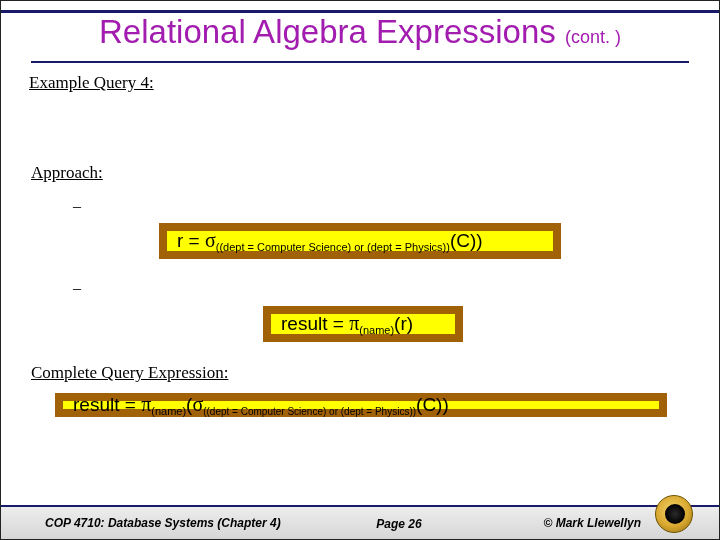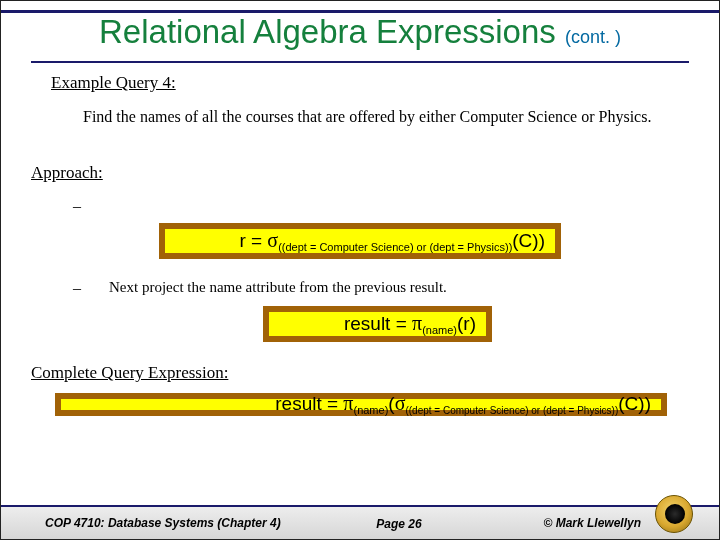--- a/index.html
+++ b/index.html
@@ -26,26 +26,26 @@
   }
   .title {
     position: absolute;
     top: 12px;
     left: 0; right: 0;
     text-align: center;
   }
   .title .main {
     font-family: Arial, Helvetica, sans-serif;
     font-size: 33px;
-    color: #15803d;
+    color: #a21caf;
   }
   .title .cont {
     font-family: Arial, Helvetica, sans-serif;
     font-size: 18px;
-    color: #0369a1;
+    color: #a21caf;
   }
   .h-rule {
     position: absolute;
     left: 30px; right: 30px;
     height: 2px;
     background: #1a1a6a;
   }
   .section-label {
     font-size: 17px;
     text-decoration: underline;
@@ -67,25 +67,25 @@
     flex: 0 0 36px;
     font-size: 16px;
   }
   .bullet-text {
     font-size: 15px;
     color: #000;
   }
   .formula-box {
     position: absolute;
     background: #ffff00;
-    border: 6px solid #a16207;
+    border: 8px solid #a16207;
     text-align: center;
     display: flex;
     align-items: center;
-    justify-content: flex-end;
+    justify-content: flex-start;
     padding: 4px 10px;
   }
   .formula {
     font-family: Arial, Helvetica, sans-serif;
     color: #000;
     white-space: nowrap;
   }
   .fs-lg { font-size: 19px; }
   .sym { font-family: "Times New Roman", serif; font-size: 20px; }
   .sub { font-size: 11px; vertical-align: sub; font-family: Arial, sans-serif; }
@@ -140,42 +140,40 @@
 <div class="slide">
 
   <div class="top-rule"></div>
 
   <div class="title">
     <span class="main">Relational Algebra Expressions </span><span class="cont">(cont. )</span>
   </div>
 
   <div class="h-rule" style="top:60px;"></div>
 
-  <div style="position:absolute; left:50px; top:72px;" class="section-label">Example Query 4:</div>
+  <div style="position:absolute; left:28px; top:72px;" class="section-label">Example Query 4:</div>
 
-  <div style="position:absolute; left:82px; right:52px; top:106px;" class="body-text">Find the names of all the courses that are offered by either Computer Science or Physics.</div>
 
   <div style="position:absolute; left:30px; top:162px;" class="section-label">Approach:</div>
 
   <div class="bullet-row" style="top:196px;">
     <div class="bullet-dash">–</div>
   </div>
 
   <div class="formula-box" style="left:158px; top:222px; width:402px; height:36px;">
     <span class="formula">
       <span class="fs-lg">r = </span><span class="sym">σ</span><span class="sub">((dept = Computer Science) or (dept = Physics))</span><span class="fs-lg">(C))</span>
     </span>
   </div>
 
   <div class="bullet-row" style="top:278px;">
     <div class="bullet-dash">–</div>
-    <div class="bullet-text">Next project the name attribute from the previous result.</div>
   </div>
 
-  <div class="formula-box" style="left:262px; top:305px; width:229px; height:36px;">
+  <div class="formula-box" style="left:262px; top:305px; width:200px; height:36px;">
     <span class="formula">
       <span class="fs-lg">result = </span><span class="sym">π</span><span class="sub">(name)</span><span class="fs-lg">(r)</span>
     </span>
   </div>
 
   <div style="position:absolute; left:30px; top:362px;text-decoration:underline;" class="section-label">Complete Query Expression:</div>
 
   <div class="formula-box" style="left:54px; top:392px; width:612px; height:23px;">
     <span class="formula">
       <span class="fs-lg">result = </span><span class="sym">π</span><span class="sub">(name)</span><span class="fs-lg">(</span><span class="sym">σ</span><span class="sub-sm">((dept = Computer Science) or (dept = Physics))</span><span class="fs-lg">(C))</span>

